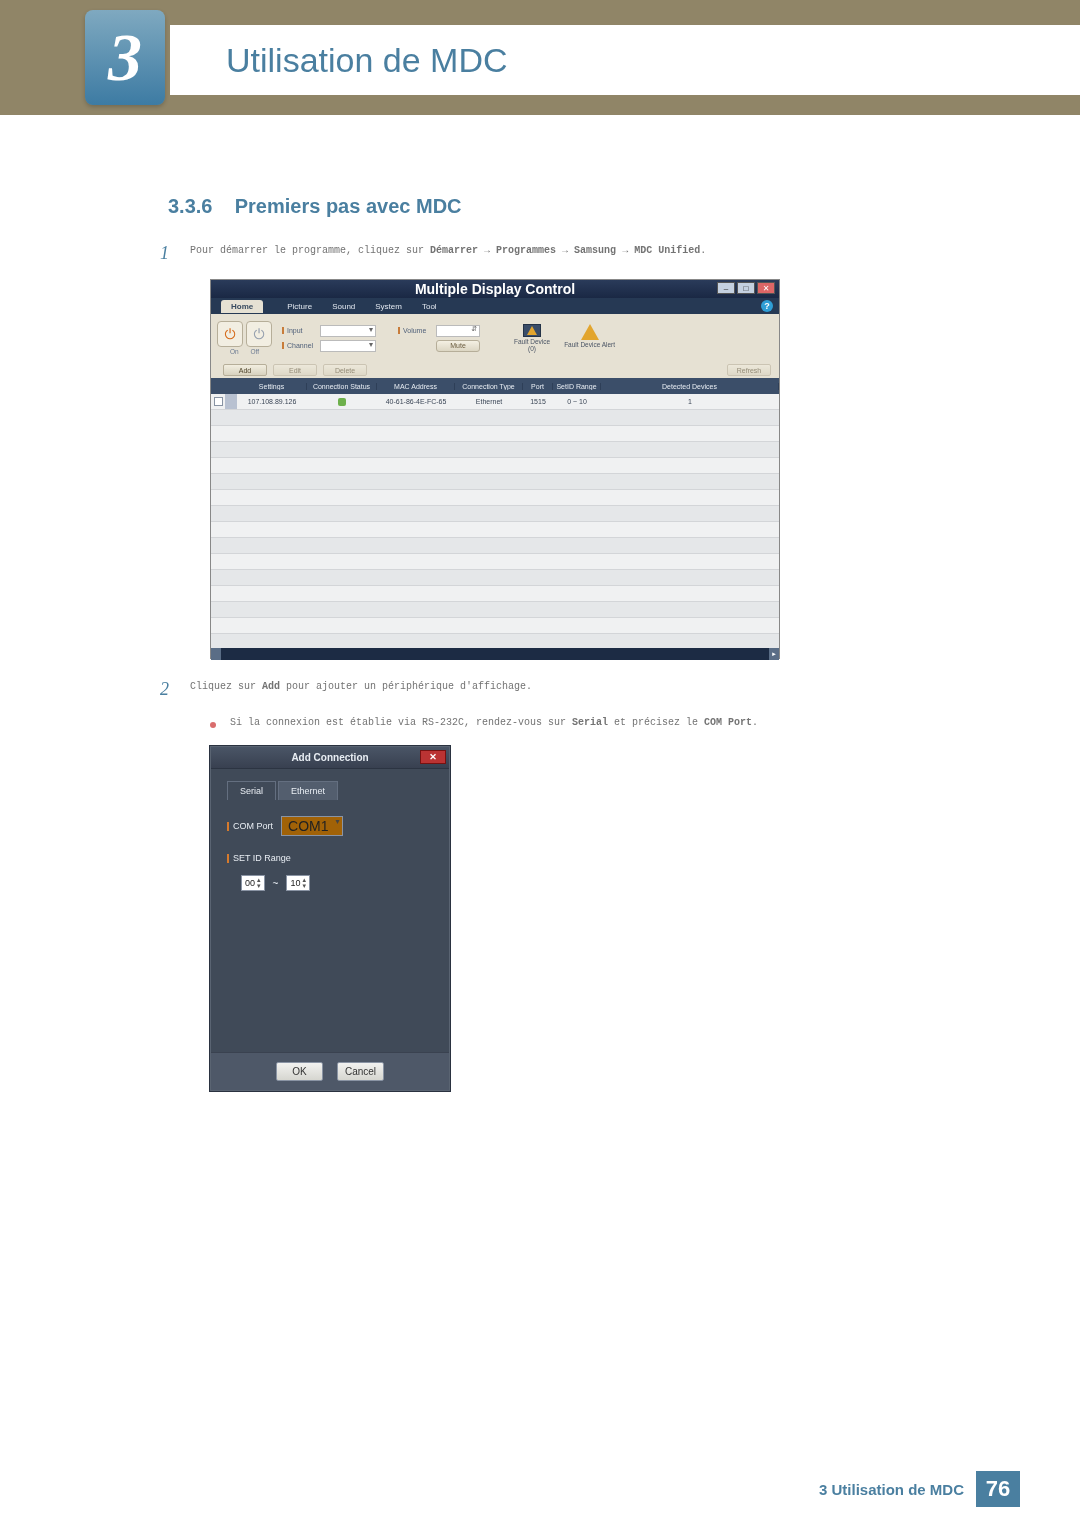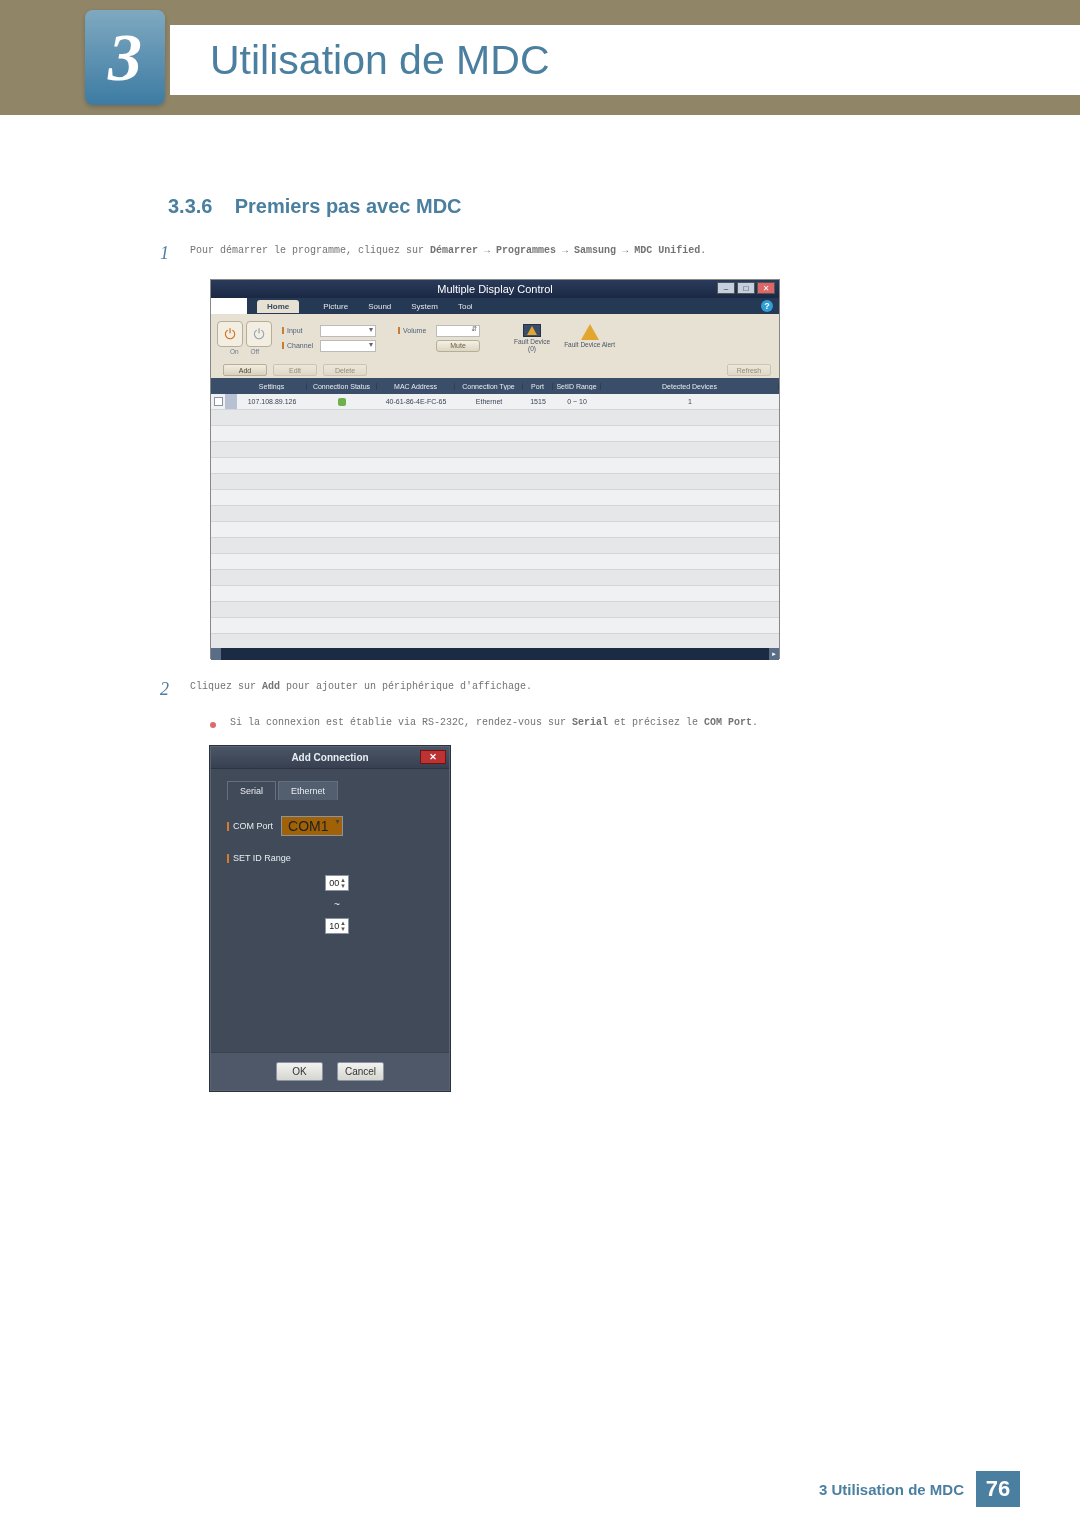--- a/index.html
+++ b/index.html
@@ -42,23 +42,23 @@
   }
   .chapter-number {
     color: #ffffff;
     font-size: 68px;
     font-weight: bold;
     font-style: italic;
     font-family: Georgia, serif;
   }
   .chapter-title {
     color: #4a7fa0;
-    font-size: 41px;
+    font-size: 34px;
     font-weight: normal;
-    margin-left: 40px;
+    margin-left: 56px;
   }
   .content {
     padding: 80px 80px 0 160px;
   }
   .section-heading {
     color: #4a7fa0;
     font-size: 20px;
     font-weight: bold;
     margin: 0 0 25px 8px;
   }
@@ -107,21 +107,21 @@
   }
   .s1-titlebar {
     height: 18px;
     background: linear-gradient(#2a3b5a, #1a2844);
     color: #fff;
     display: flex;
     align-items: center;
     justify-content: center;
     position: relative;
   }
-  .s1-titlebar-text { font-size: 11px; }
+  .s1-titlebar-text { font-size: 14px; font-weight: bold; }
   .s1-winbtns {
     position: absolute;
     right: 4px;
     top: 2px;
     display: flex;
     gap: 2px;
   }
   .s1-winbtn {
     width: 18px; height: 12px;
     background: #c4d0e0;
@@ -135,21 +135,20 @@
   .s1-winbtn.close { background: #d66; color: #fff; }
   .s1-menubar {
     height: 16px;
     background: #263954;
     display: flex;
     align-items: center;
     padding-left: 10px;
     gap: 20px;
     color: #e0e6ee;
     position: relative;
-    margin-left: 36px;
   }
   .s1-tab {
     background: #e6e1d3;
     color: #384b60;
     padding: 2px 10px;
     border-radius: 3px 3px 0 0;
     font-weight: bold;
     margin-right: 4px;
   }
   .s1-help {
@@ -703,21 +702,21 @@
         <div class="s2-tab active">Serial</div>
         <div class="s2-tab">Ethernet</div>
       </div>
       <div class="s2-row">
         <span class="s2-lbl">COM Port</span>
         <span class="s2-select">COM1</span>
       </div>
       <div style="margin-bottom:12px;">
         <span class="s2-lbl">SET ID Range</span>
       </div>
-      <div class="s2-row" style="margin-left:14px;flex-direction:column;">
+      <div class="s2-row" style="margin-left:14px;">
         <span class="s2-spin">
             <span>00</span>
             <span class="arrows">▴<br>▾</span>
           </span>
         <span>~</span>
         <span class="s2-spin">
             <span>10</span>
             <span class="arrows">▴<br>▾</span>
           </span>
       </div>

